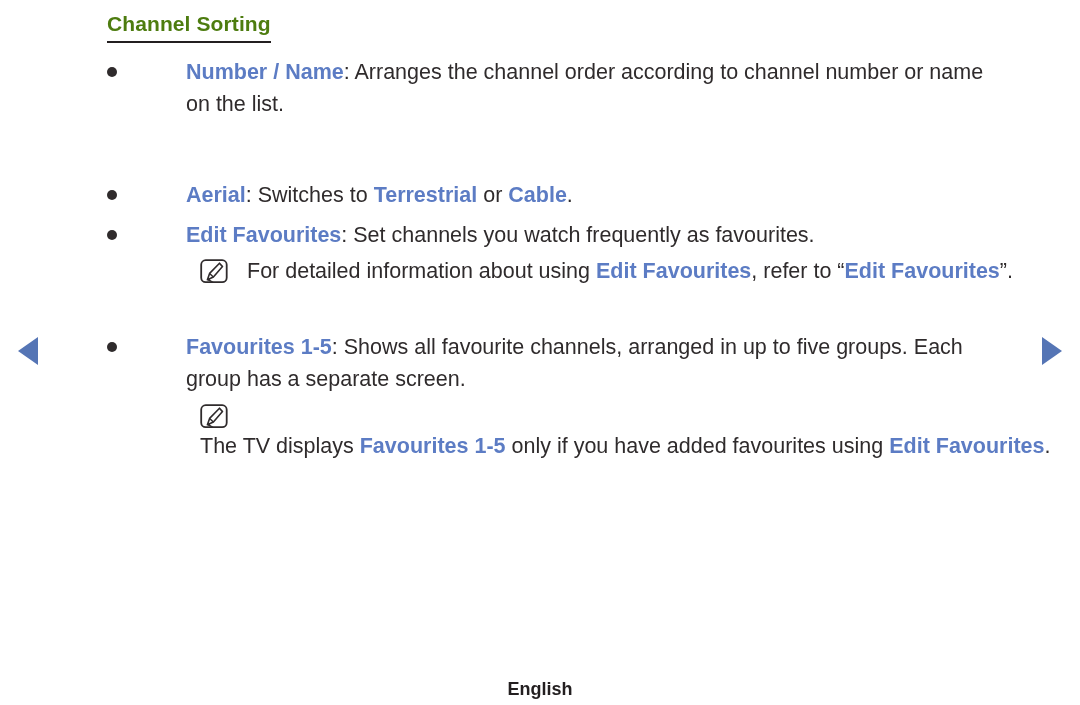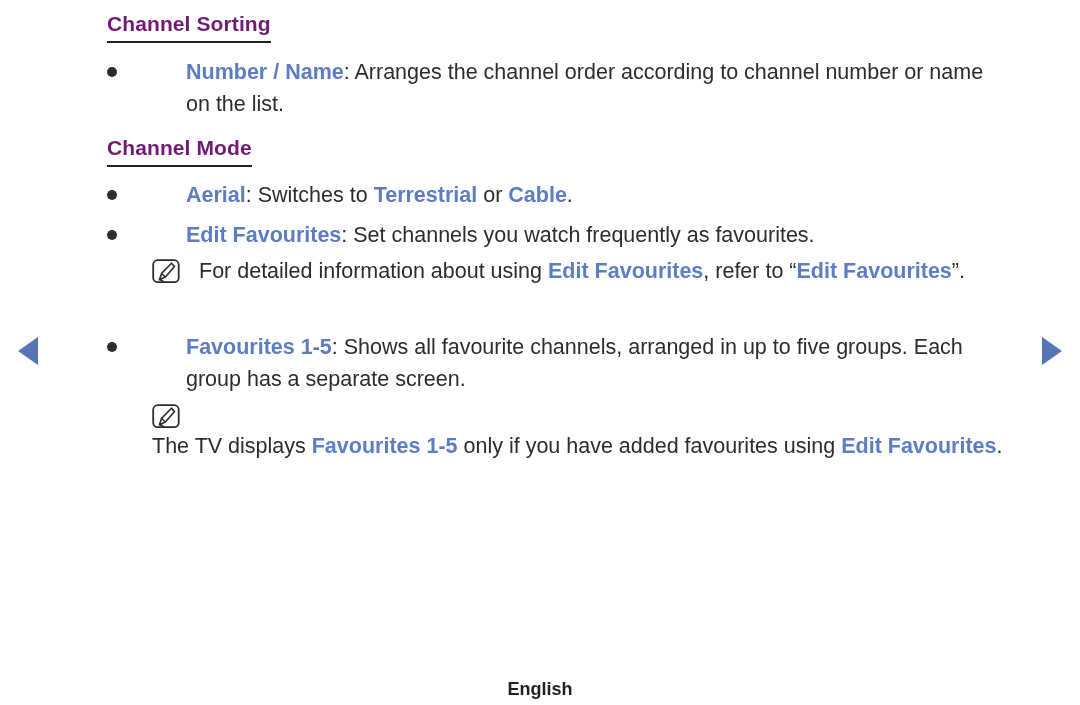--- a/index.html
+++ b/index.html
@@ -19,21 +19,21 @@
   .page {
     position: absolute;
     inset: 0;
   }
 
   
   .heading {
     position: absolute;
     font-size: 21px;
     font-weight: bold;
-    color: #701a75;
+    color: #4d7c0f;
     letter-spacing: 0.1px;
     padding-bottom: 5px;
     border-bottom: 2px solid #231f20;
     line-height: 1.15;
   }
   #heading-channel-sorting { left: 107px; top: 12px; }
   #heading-channel-mode    { left: 107px; top: 136px; }
 
   
   .bullet-row {
@@ -57,20 +57,21 @@
   .bullet-text { flex: 1 1 auto; }
 
   
   .note-row {
     position: absolute;
     display: flex;
     align-items: flex-start;
     font-size: 21.5px;
     line-height: 32px;
     color: #2f2b2c;
+    margin-left: 48px;
   }
   .note-icon {
     flex: 0 0 auto;
     width: 30px;
     height: 26px;
     margin-top: 4px;
     margin-right: 17px;
   }
   .note-icon svg { display: block; }
   .note-text { flex: 1 1 auto; }
@@ -118,21 +119,20 @@
 
 <div class="page">
 
   <div class="heading" id="heading-channel-sorting">Channel Sorting</div>
 
   <div class="bullet-row" style="left:107px; top:56px; width:900px;">
     <span class="bullet-dot"></span>
     <span class="bullet-text"><span class="kw">Number / Name</span><span>: </span><span>Arranges the channel order according to channel number or name on the list.</span></span>
   </div>
 
-  <div class="heading" id="heading-channel-mode">Channel Mode</div>
 
   <div class="bullet-row" style="left:107px; top:179px; width:900px;justify-content:flex-end;">
     <span class="bullet-dot"></span>
     <span class="bullet-text"><span class="kw">Aerial</span><span>: </span><span>Switches to </span><span class="kw">Terrestrial</span><span> or </span><span class="kw">Cable</span><span>.</span></span>
   </div>
 
   <div class="bullet-row" style="left:107px; top:219px; width:900px;">
     <span class="bullet-dot"></span>
     <span class="bullet-text"><span class="kw">Edit Favourites</span><span>: </span><span>Set channels you watch frequently as favourites.</span></span>
   </div>

